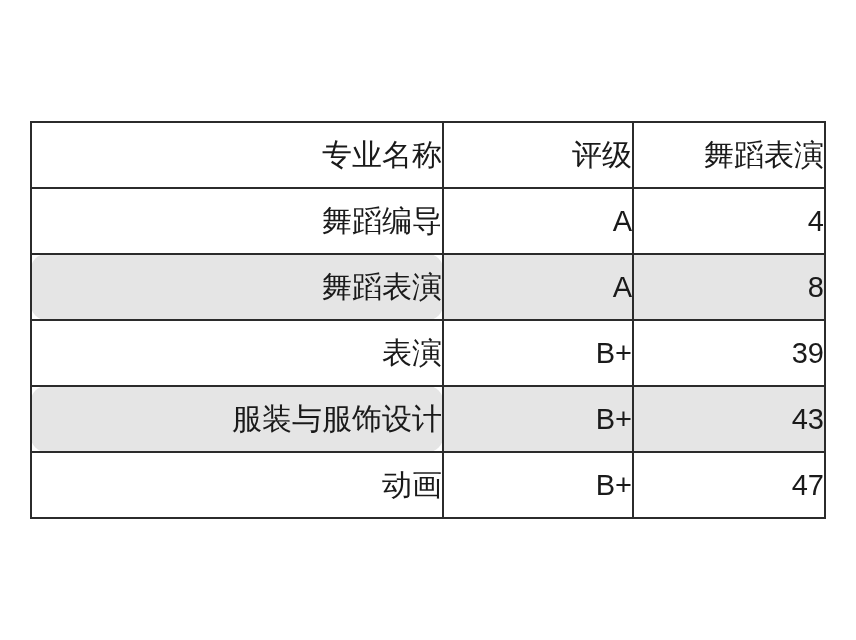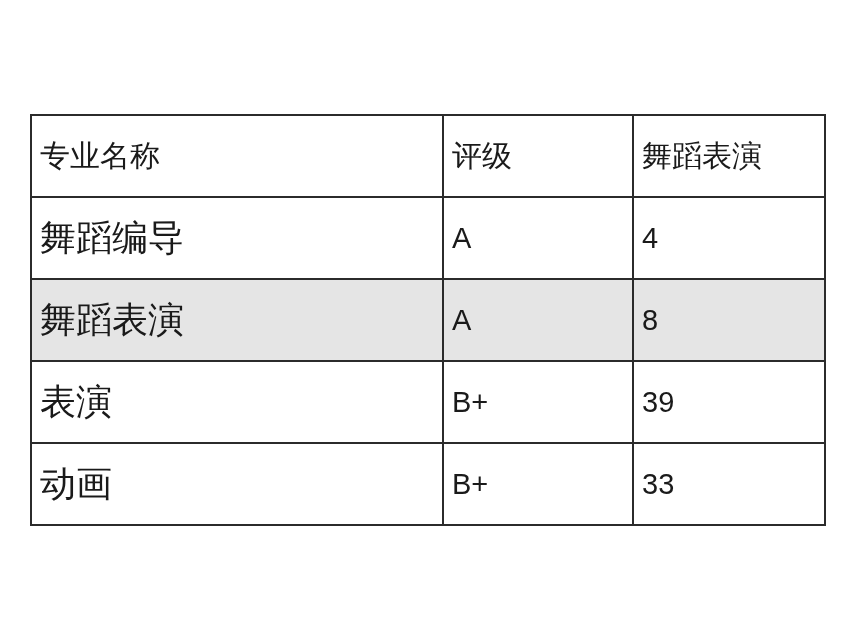--- a/index.html
+++ b/index.html
@@ -29,39 +29,40 @@
     margin: 0 auto;
     background: #ffffff;
   }
   table.major-table col.c-name  { width: 412px; }
   table.major-table col.c-grade { width: 190px; }
   table.major-table col.c-rank  { width: 192px; }
 
   table.major-table th,
   table.major-table td {
     border: 2px solid #2b2b2b;
-    text-align: left;
+    text-align: right;
     vertical-align: middle;
     color: #1a1a1a;
     font-weight: 400;
-    padding: 8px;
+    padding: 0;
     height: 64px;
     line-height: 64px;
     white-space: nowrap;
     overflow: hidden;
   }
   table.major-table th {
     font-size: 30px;
     background: #ffffff;
   }
   table.major-table td {
     font-size: 30px;
   }
   table.major-table td.cell-name {
-    font-size: 36px;
+    font-size: 30px;
+    border-radius: 15px;
   }
   table.major-table td.cell-grade,
   table.major-table td.cell-rank {
     font-size: 29px;
   }
   table.major-table tr.row-alt td {
     background: #e5e5e5;
   }
   table.major-table tr.row-plain td {
     background: #ffffff;
@@ -93,20 +94,25 @@
       <tr class="row-alt">
         <td class="cell-name">舞蹈表演</td>
         <td class="cell-grade">A</td>
         <td class="cell-rank">8</td>
       </tr>
       <tr class="row-plain">
         <td class="cell-name">表演</td>
         <td class="cell-grade">B+</td>
         <td class="cell-rank">39</td>
       </tr>
+      <tr class="row-alt">
+        <td class="cell-name">服装与服饰设计</td>
+        <td class="cell-grade">B+</td>
+        <td class="cell-rank">43</td>
+      </tr>
       <tr class="row-plain">
         <td class="cell-name">动画</td>
         <td class="cell-grade">B+</td>
-        <td class="cell-rank">33</td>
+        <td class="cell-rank">47</td>
       </tr>
     </tbody>
   </table>
 </div>
 
 </body></html>

